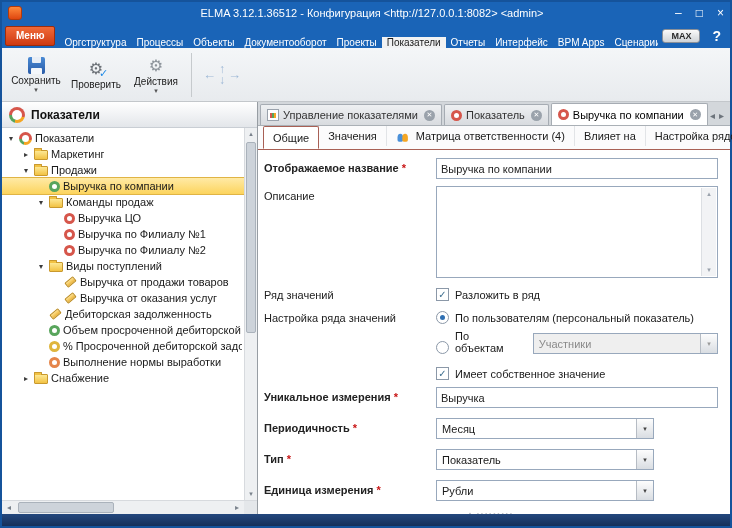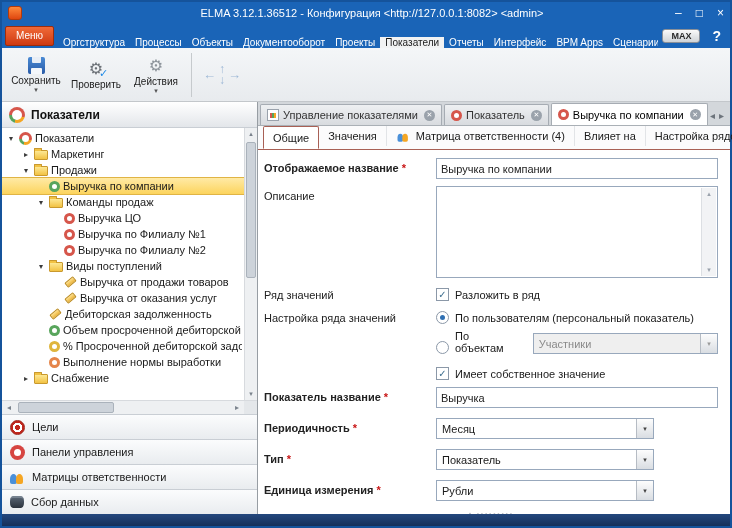--- a/index.html
+++ b/index.html
@@ -9,21 +9,21 @@
 
 
 .titlebar{height:22px;position:relative;display:flex;align-items:center;padding:0 6px;flex:none}
 .app-icon{width:14px;height:14px;border-radius:3px;background:linear-gradient(#ff8a3c,#df4710);border:1px solid #b33a0c;flex:none}
 .title{position:absolute;left:12px;right:0;text-align:center;color:#fff;font-size:11px;pointer-events:none;white-space:nowrap}
 .win-controls{margin-left:auto;display:flex;gap:14px;color:#fff;font-size:12px;z-index:1}
 .win-controls span{cursor:default;line-height:16px}
 
 
 .menubar{height:24px;display:flex;align-items:center;padding:0 3px;flex:none;overflow:hidden}
-.menu-button{background:linear-gradient(#f06a38,#cf3a12);border:1px solid #9e2c0c;border-radius:2px;color:#fff;font-weight:normal;padding:0 10px;height:20px;line-height:18px;margin-right:4px;flex:none;font-size:10px}
+.menu-button{background:linear-gradient(#f06a38,#cf3a12);border:1px solid #9e2c0c;border-radius:2px;color:#fff;font-weight:bold;padding:0 10px;height:20px;line-height:18px;margin-right:4px;flex:none;font-size:10px}
 .menu-items{display:flex;align-items:flex-end;height:100%;flex:1;overflow:hidden}
 .menu-item{display:flex;align-items:center;padding:0 5px;color:#fff;white-space:nowrap;font-size:10px}
 .menu-item.active{background:#f1f2f3;color:#1a1a1a}
 .max-button{background:linear-gradient(#fafafa,#cfd3d7);border:1px solid #8a9099;border-radius:3px;color:#2a2a2a;font-weight:bold;font-size:9px;padding:1px 8px;margin:0 6px 0 4px;flex:none}
 .help-button{color:#fff;font-weight:bold;font-size:14px;padding:0 6px;flex:none}
 
 
 .toolbar{height:54px;background:linear-gradient(#f4f6f8,#e8ebee);border-bottom:1px solid #c3c7cb;display:flex;align-items:center;padding:0 4px;flex:none}
 .tool-btn{width:58px;height:48px;display:flex;flex-direction:column;align-items:center;justify-content:center;gap:1px;border:1px solid transparent;border-radius:2px;margin:0 1px}
 .tool-label{font-size:10px;color:#222}
@@ -299,38 +299,20 @@
         </div>
       </div>
       <div class="hscroll">
         <span class="hs-btn">◂</span>
         <div class="hs-track">
             <div class="hs-thumb"></div>
           </div>
         <span class="hs-btn">▸</span>
         <span class="hs-corner"></span>
       </div>
-      <div class="bottom-nav">
-          <div class="bottom-nav-item">
-            <span class="goals-icon"></span>
-            <span>Цели</span>
-          </div>
-          <div class="bottom-nav-item">
-            <span class="dashboard-icon"></span>
-            <span>Панели управления</span>
-          </div>
-          <div class="bottom-nav-item">
-            <span class="matrix-icon"></span>
-            <span>Матрицы ответственности</span>
-          </div>
-          <div class="bottom-nav-item">
-            <span class="data-collection-icon"></span>
-            <span>Сбор данных</span>
-          </div>
-        </div>
     </div>
 
     <div class="main">
       <div class="doc-tabbar">
         <div class="doc-tabbar-tabs">
             <div class="doc-tab">
               <span class="ticon chart-icon"></span>
               <span class="dtlabel">Управление показателями</span>
               <span class="tab-close">✕</span>
             </div>
@@ -418,21 +400,21 @@
 
         <div class="frow">
           <div class="flabel"></div>
           <div class="ffield check-row" style="padding-top:0">
             <span class="checkbox checked">✓</span>
             <span>Имеет собственное значение</span>
           </div>
         </div>
 
         <div class="frow">
-          <div class="flabel bold"><span>Показатель название</span><span class="req">*</span></div>
+          <div class="flabel bold"><span>Уникальное измерения</span><span class="req">*</span></div>
           <div class="ffield"><input class="ftext" value="Выручка" style=""></div>
         </div>
 
         <div class="frow" style="margin-top:3px">
           <div class="flabel bold"><span>Периодичность</span><span class="req">*</span></div>
           <div class="ffield">
             <div class="fselect">
               <span class="fselect-value">Месяц</span>
               <span class="fselect-btn">▾</span>
             </div>

